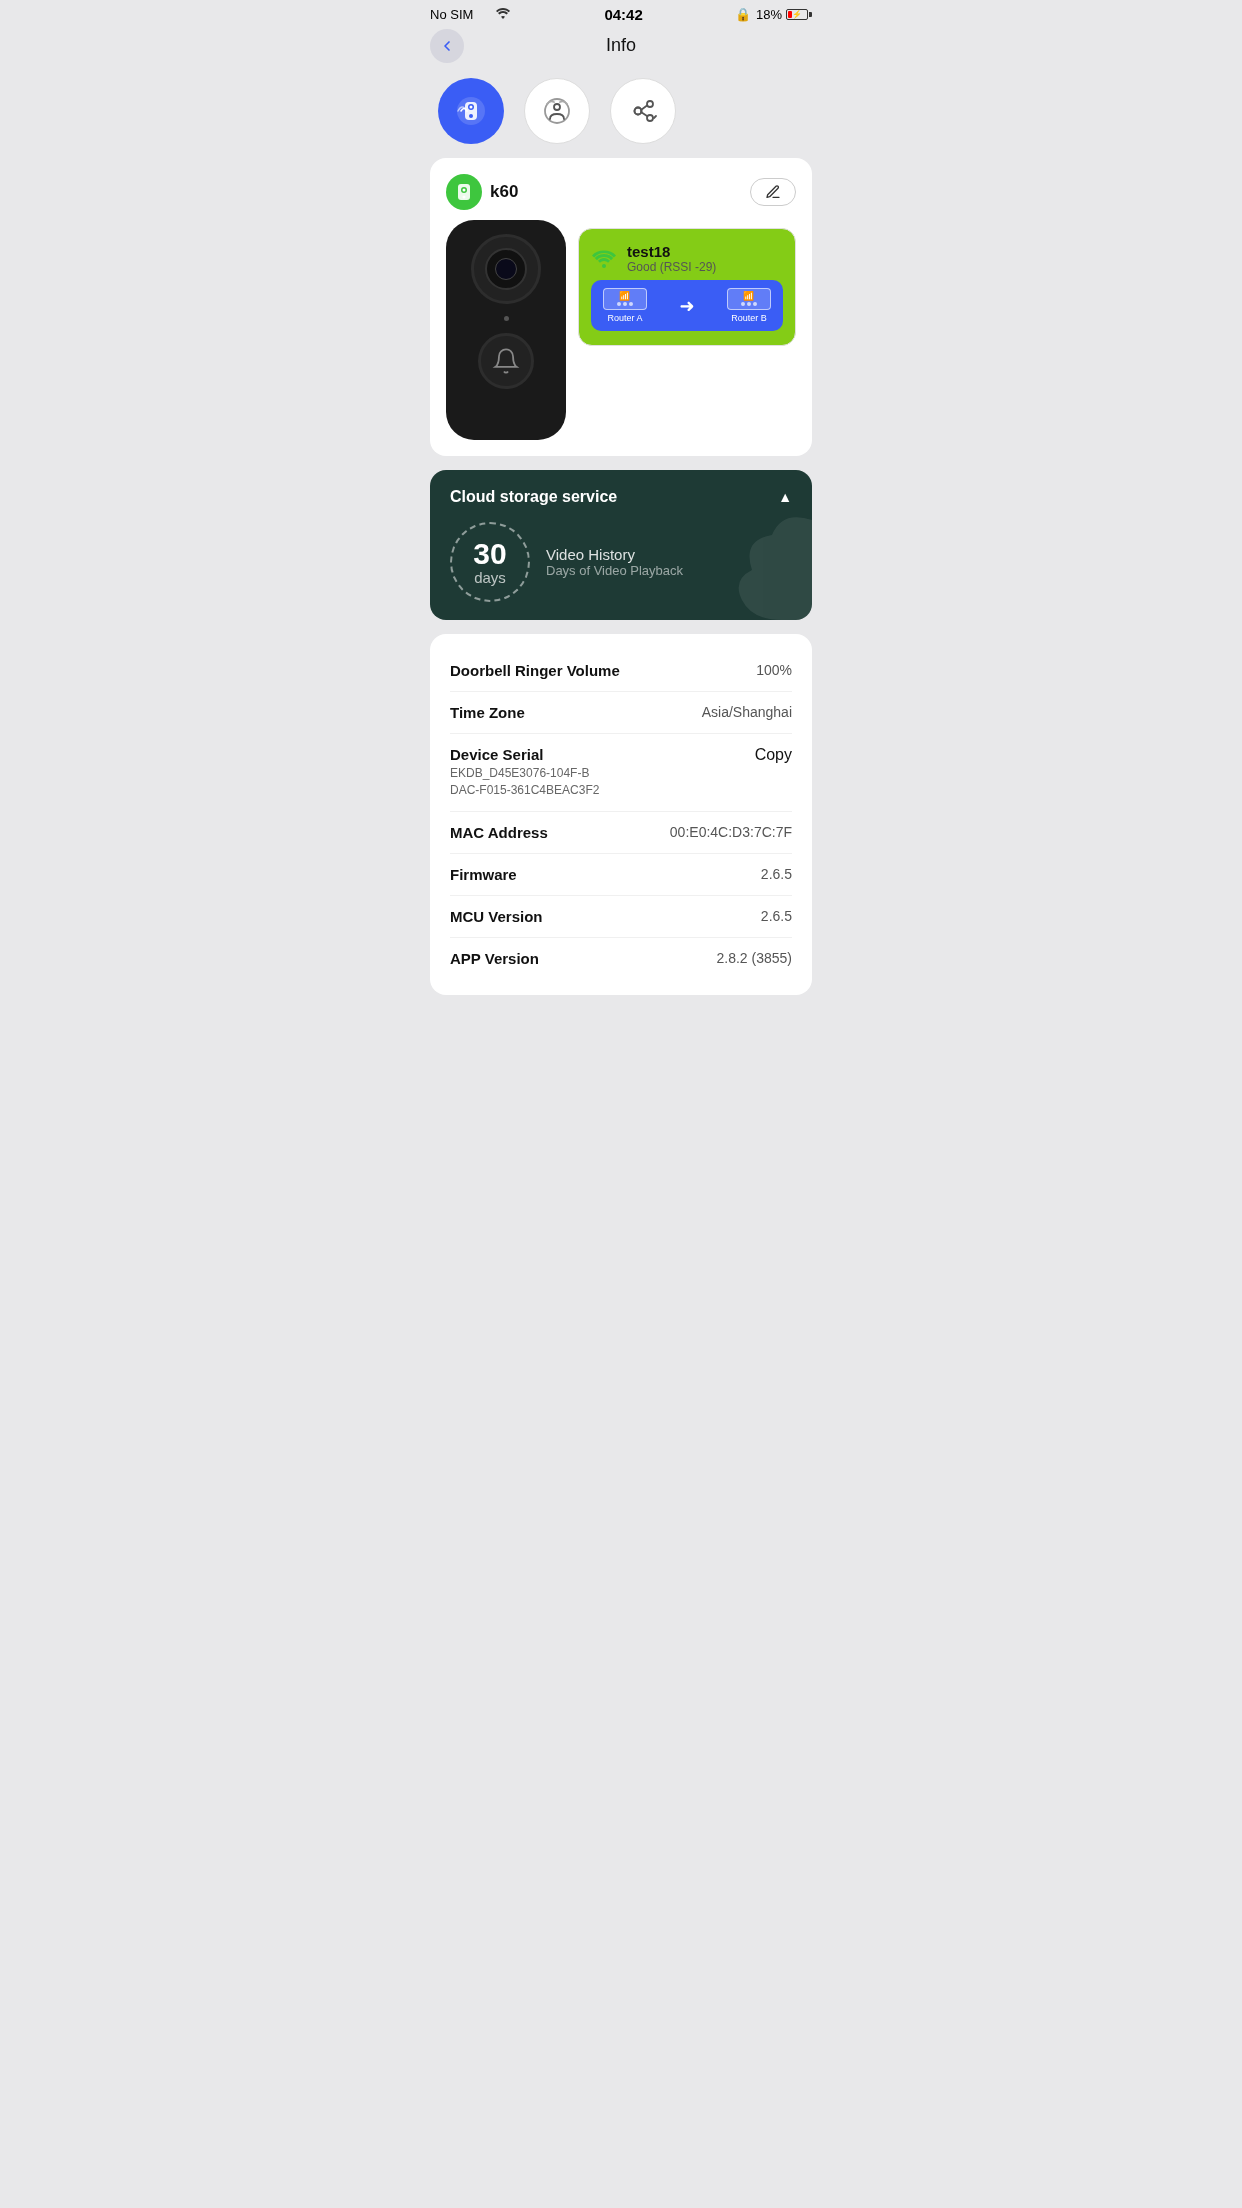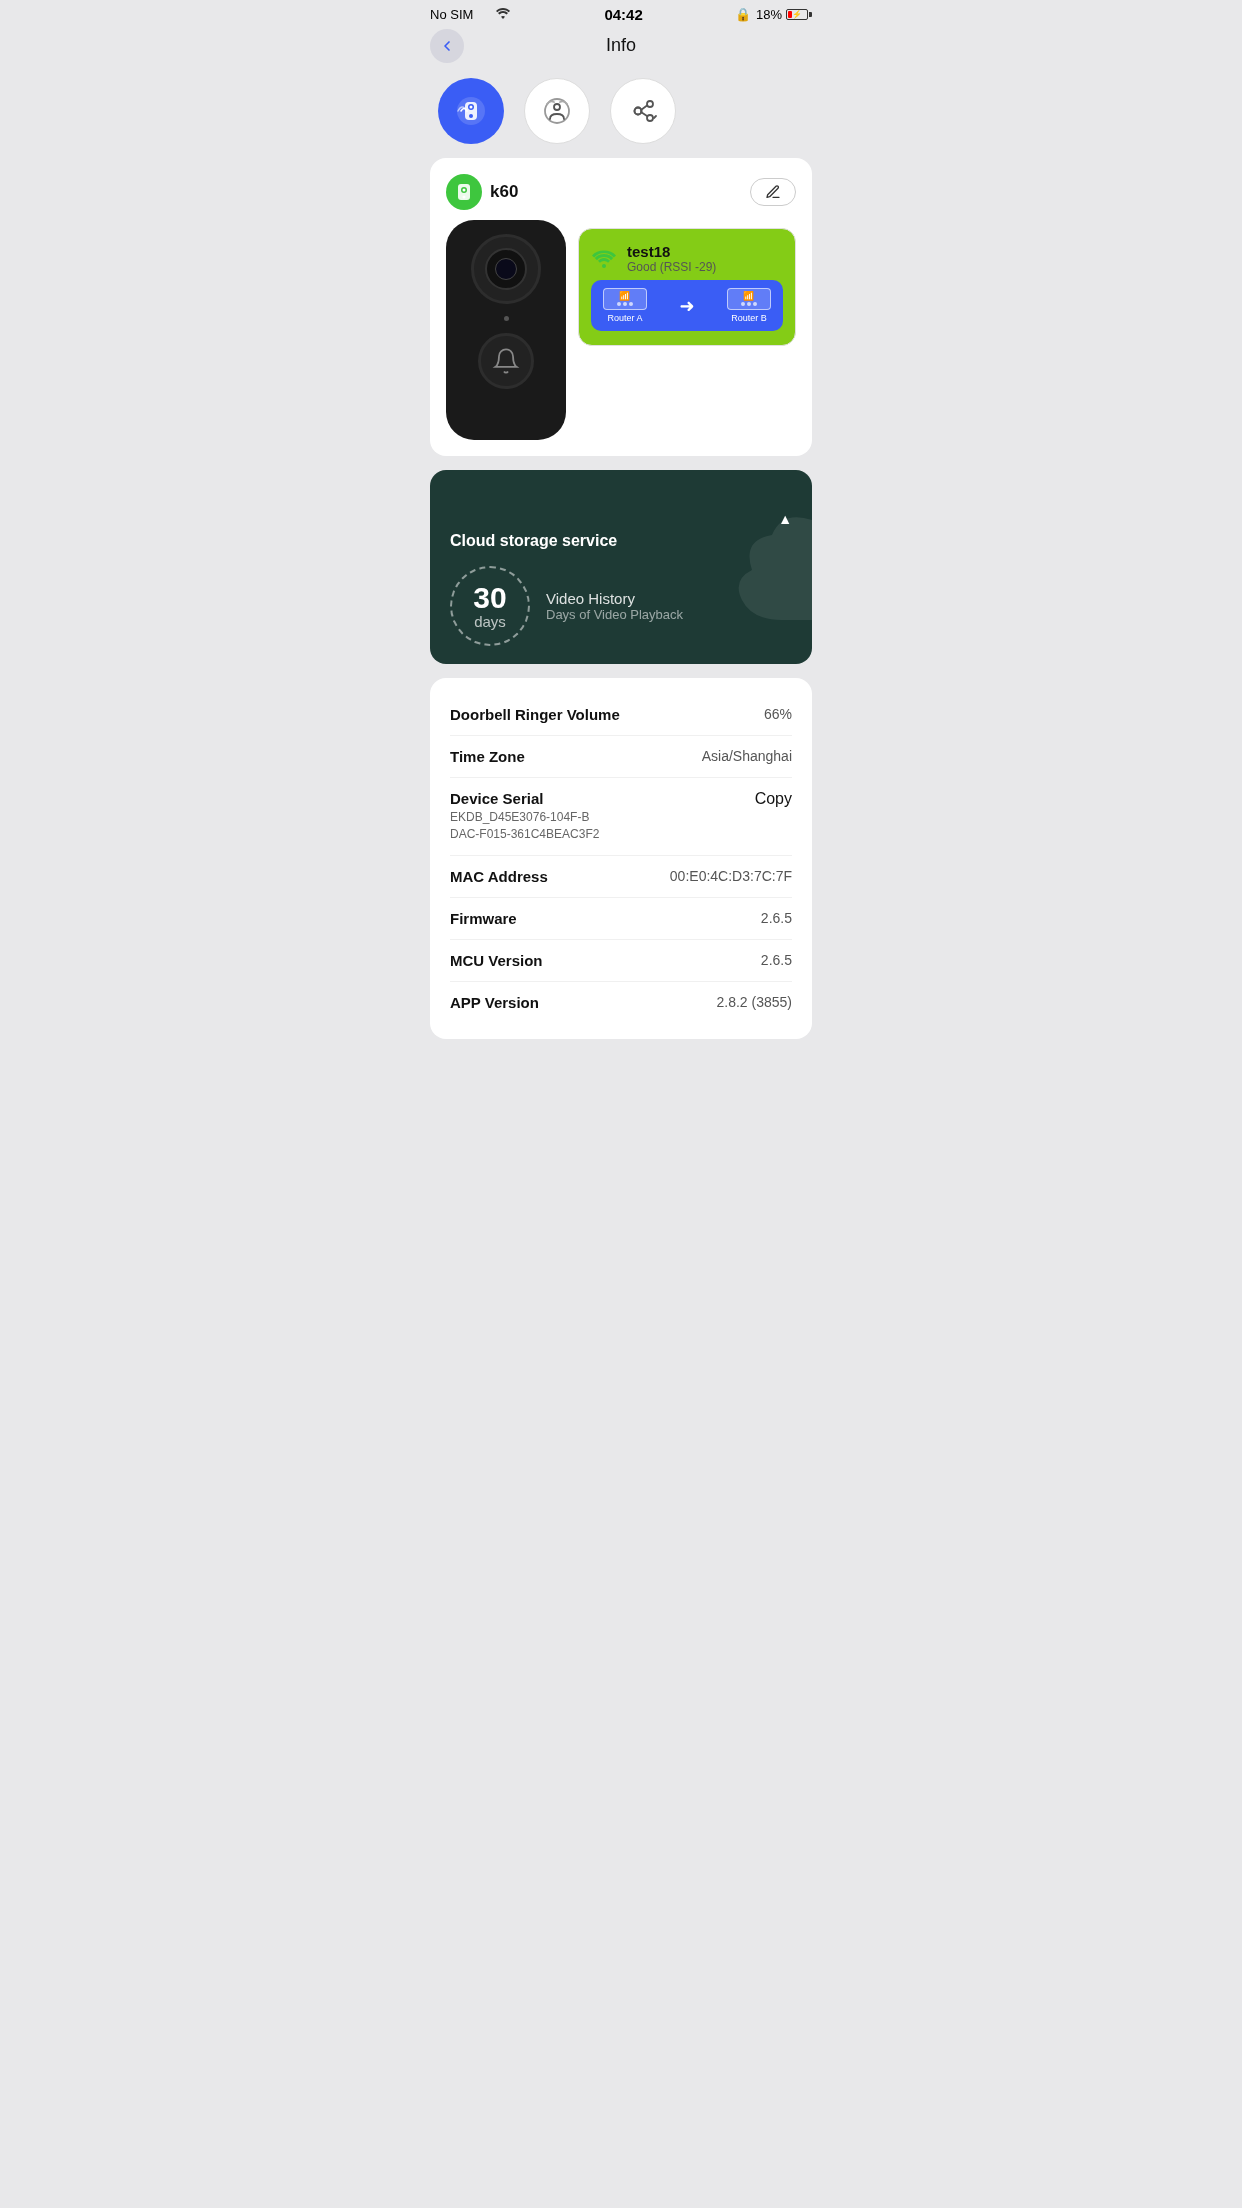--- a/index.html
+++ b/index.html
@@ -273,21 +273,21 @@
       position: relative;
       overflow: hidden;
       min-height: 130px;
     }
     .cloud-card-header {
       display: flex;
       align-items: center;
       justify-content: space-between;
       margin-bottom: 16px;
     }
-    .cloud-title { color: #fff; font-size: 16px; font-weight: 600; margin-top: 44px; }
+    .cloud-title { color: #fff; font-size: 16px; font-weight: 600; }
     .cloud-arrow { color: #fff; font-size: 14px; }
 
     .cloud-body {
       display: flex;
       align-items: center;
       gap: 16px;
     }
     .days-circle {
       width: 80px; height: 80px;
       border: 2px dashed rgba(255,255,255,0.5);
@@ -521,21 +521,21 @@
       <div class="cloud-video-sub">Days of Video Playback</div>
     </div>
   </div>
 </div>
 
 <div class="info-card">
 <div class="info-row">
       <div class="info-label-col">
         <div class="info-label">Doorbell Ringer Volume</div>
       </div>
-      <div class="info-value info-value-col">66%</div>
+      <div class="info-value info-value-col">100%</div>
     </div>
     <div class="info-row">
       <div class="info-label-col">
         <div class="info-label">Time Zone</div>
       </div>
       <div class="info-value info-value-col">Asia/Shanghai</div>
     </div>
     <div class="info-row">
       <div class="info-label-col">
         <div class="info-label">Device Serial</div>

